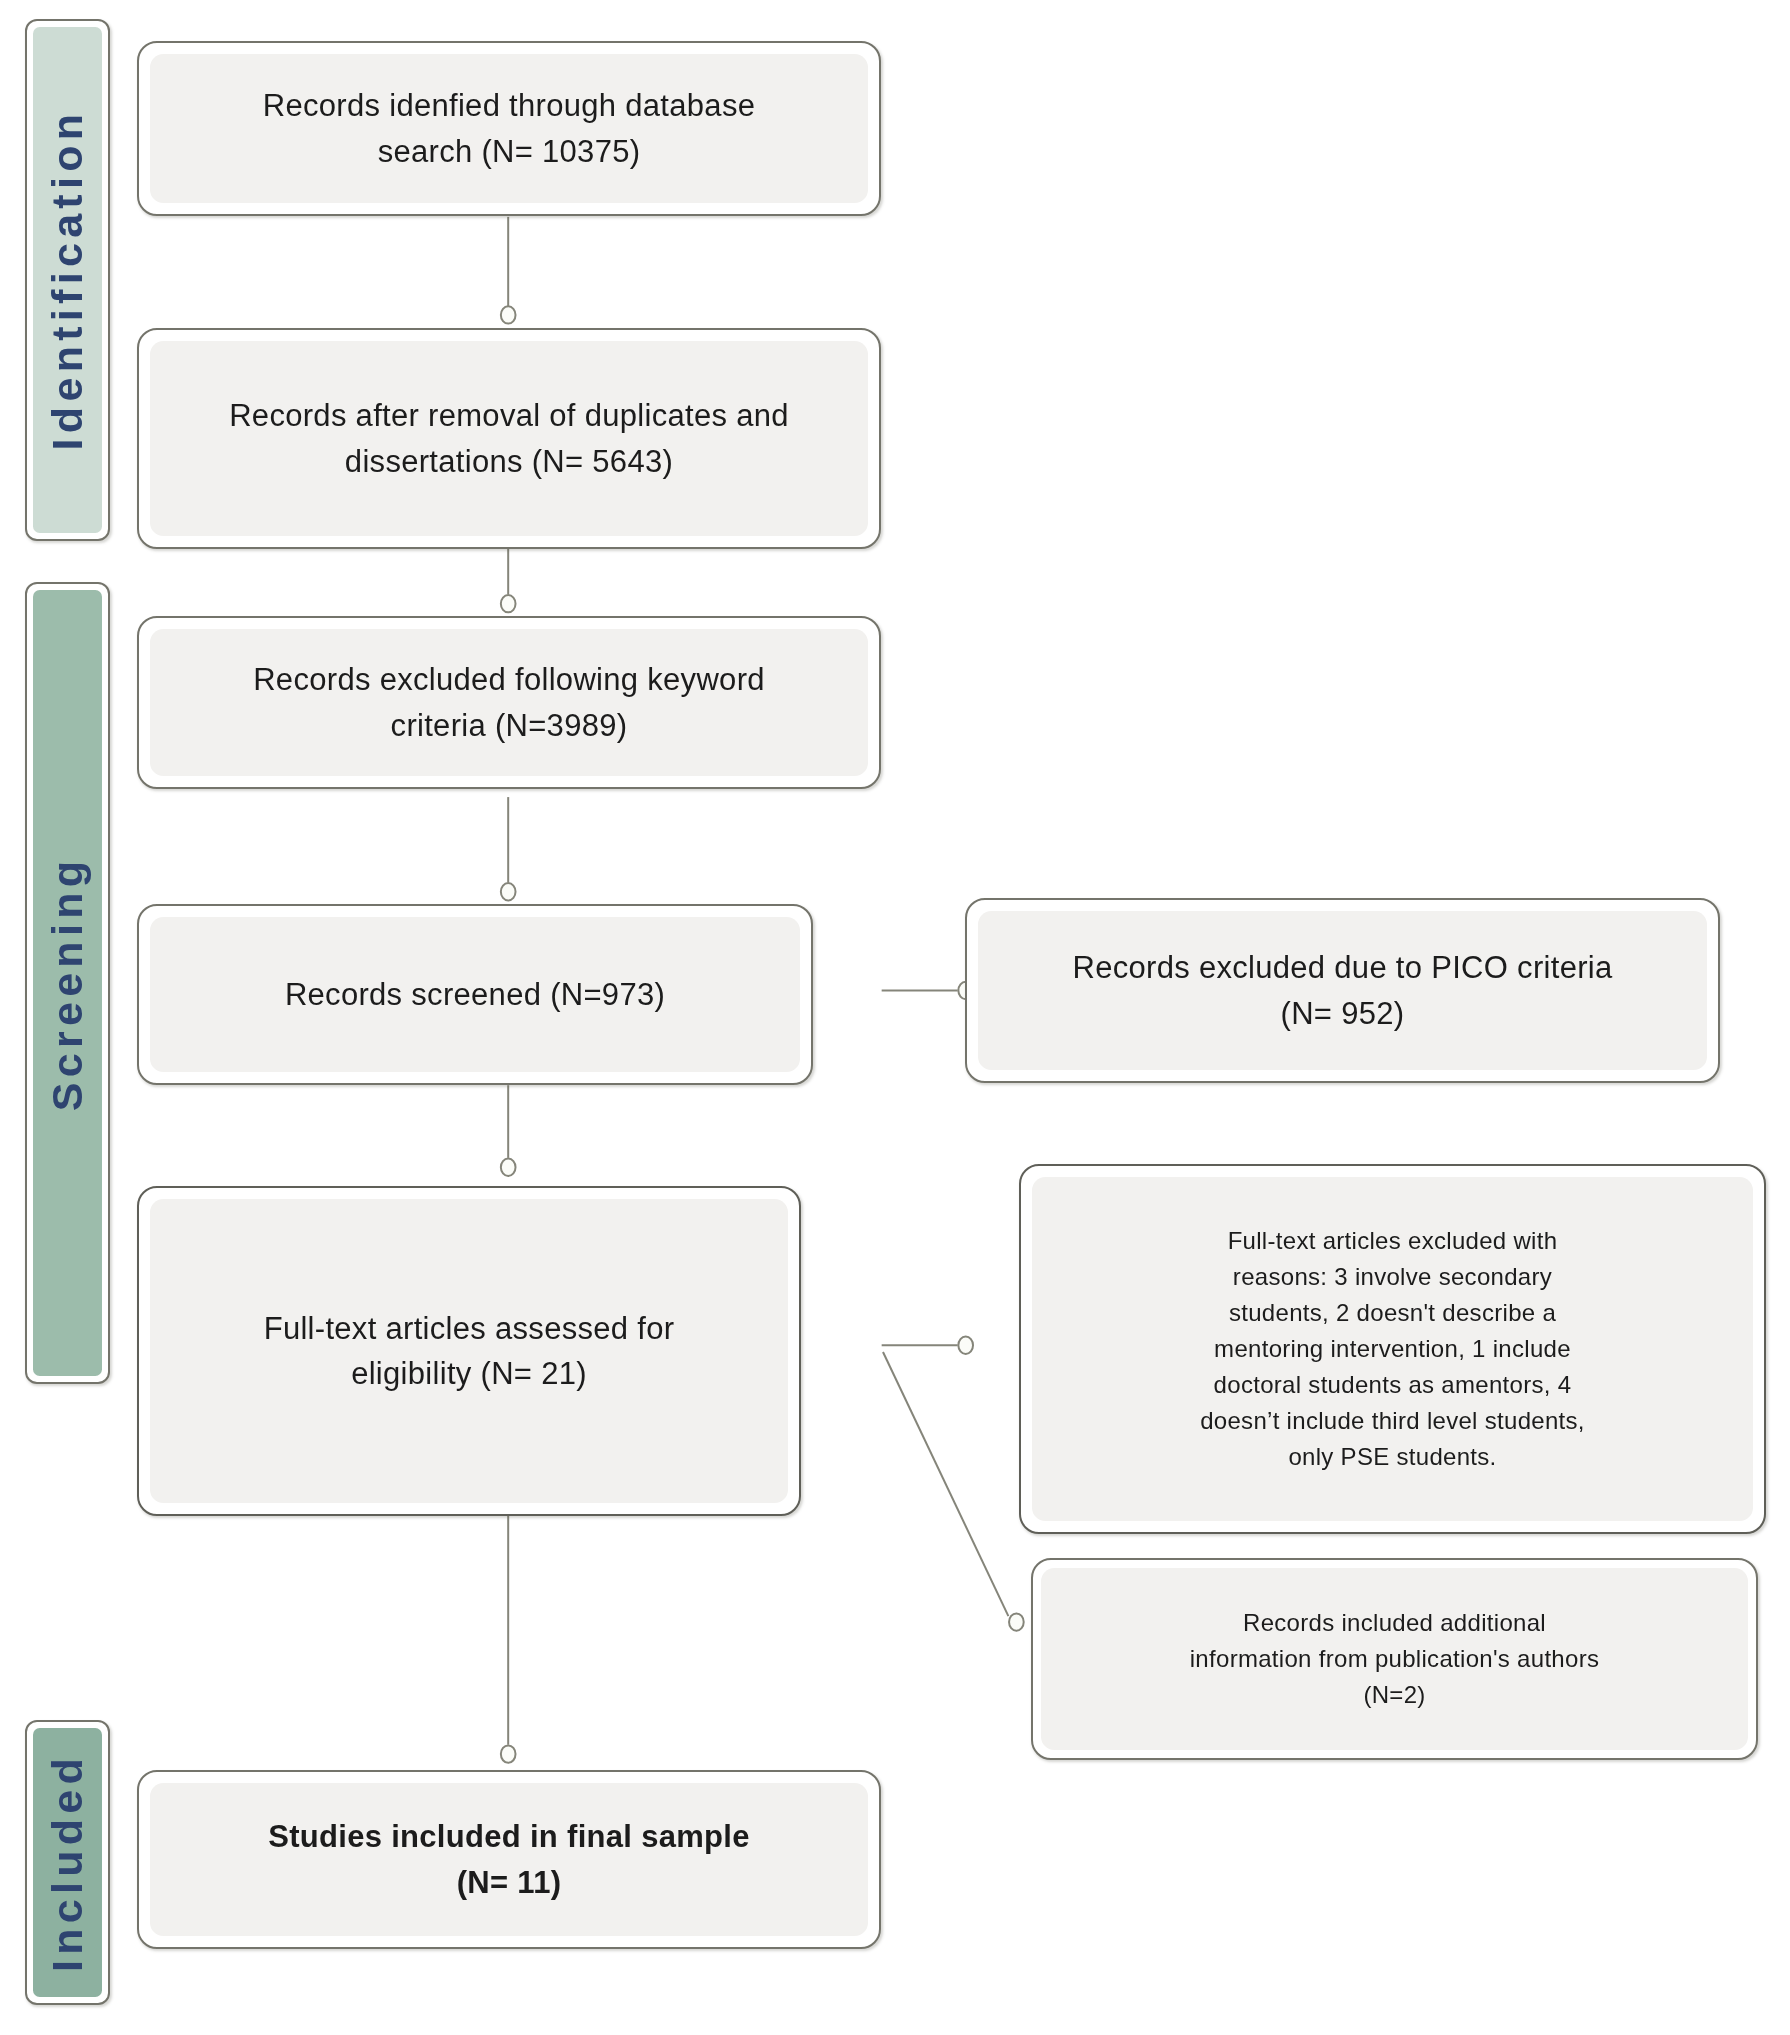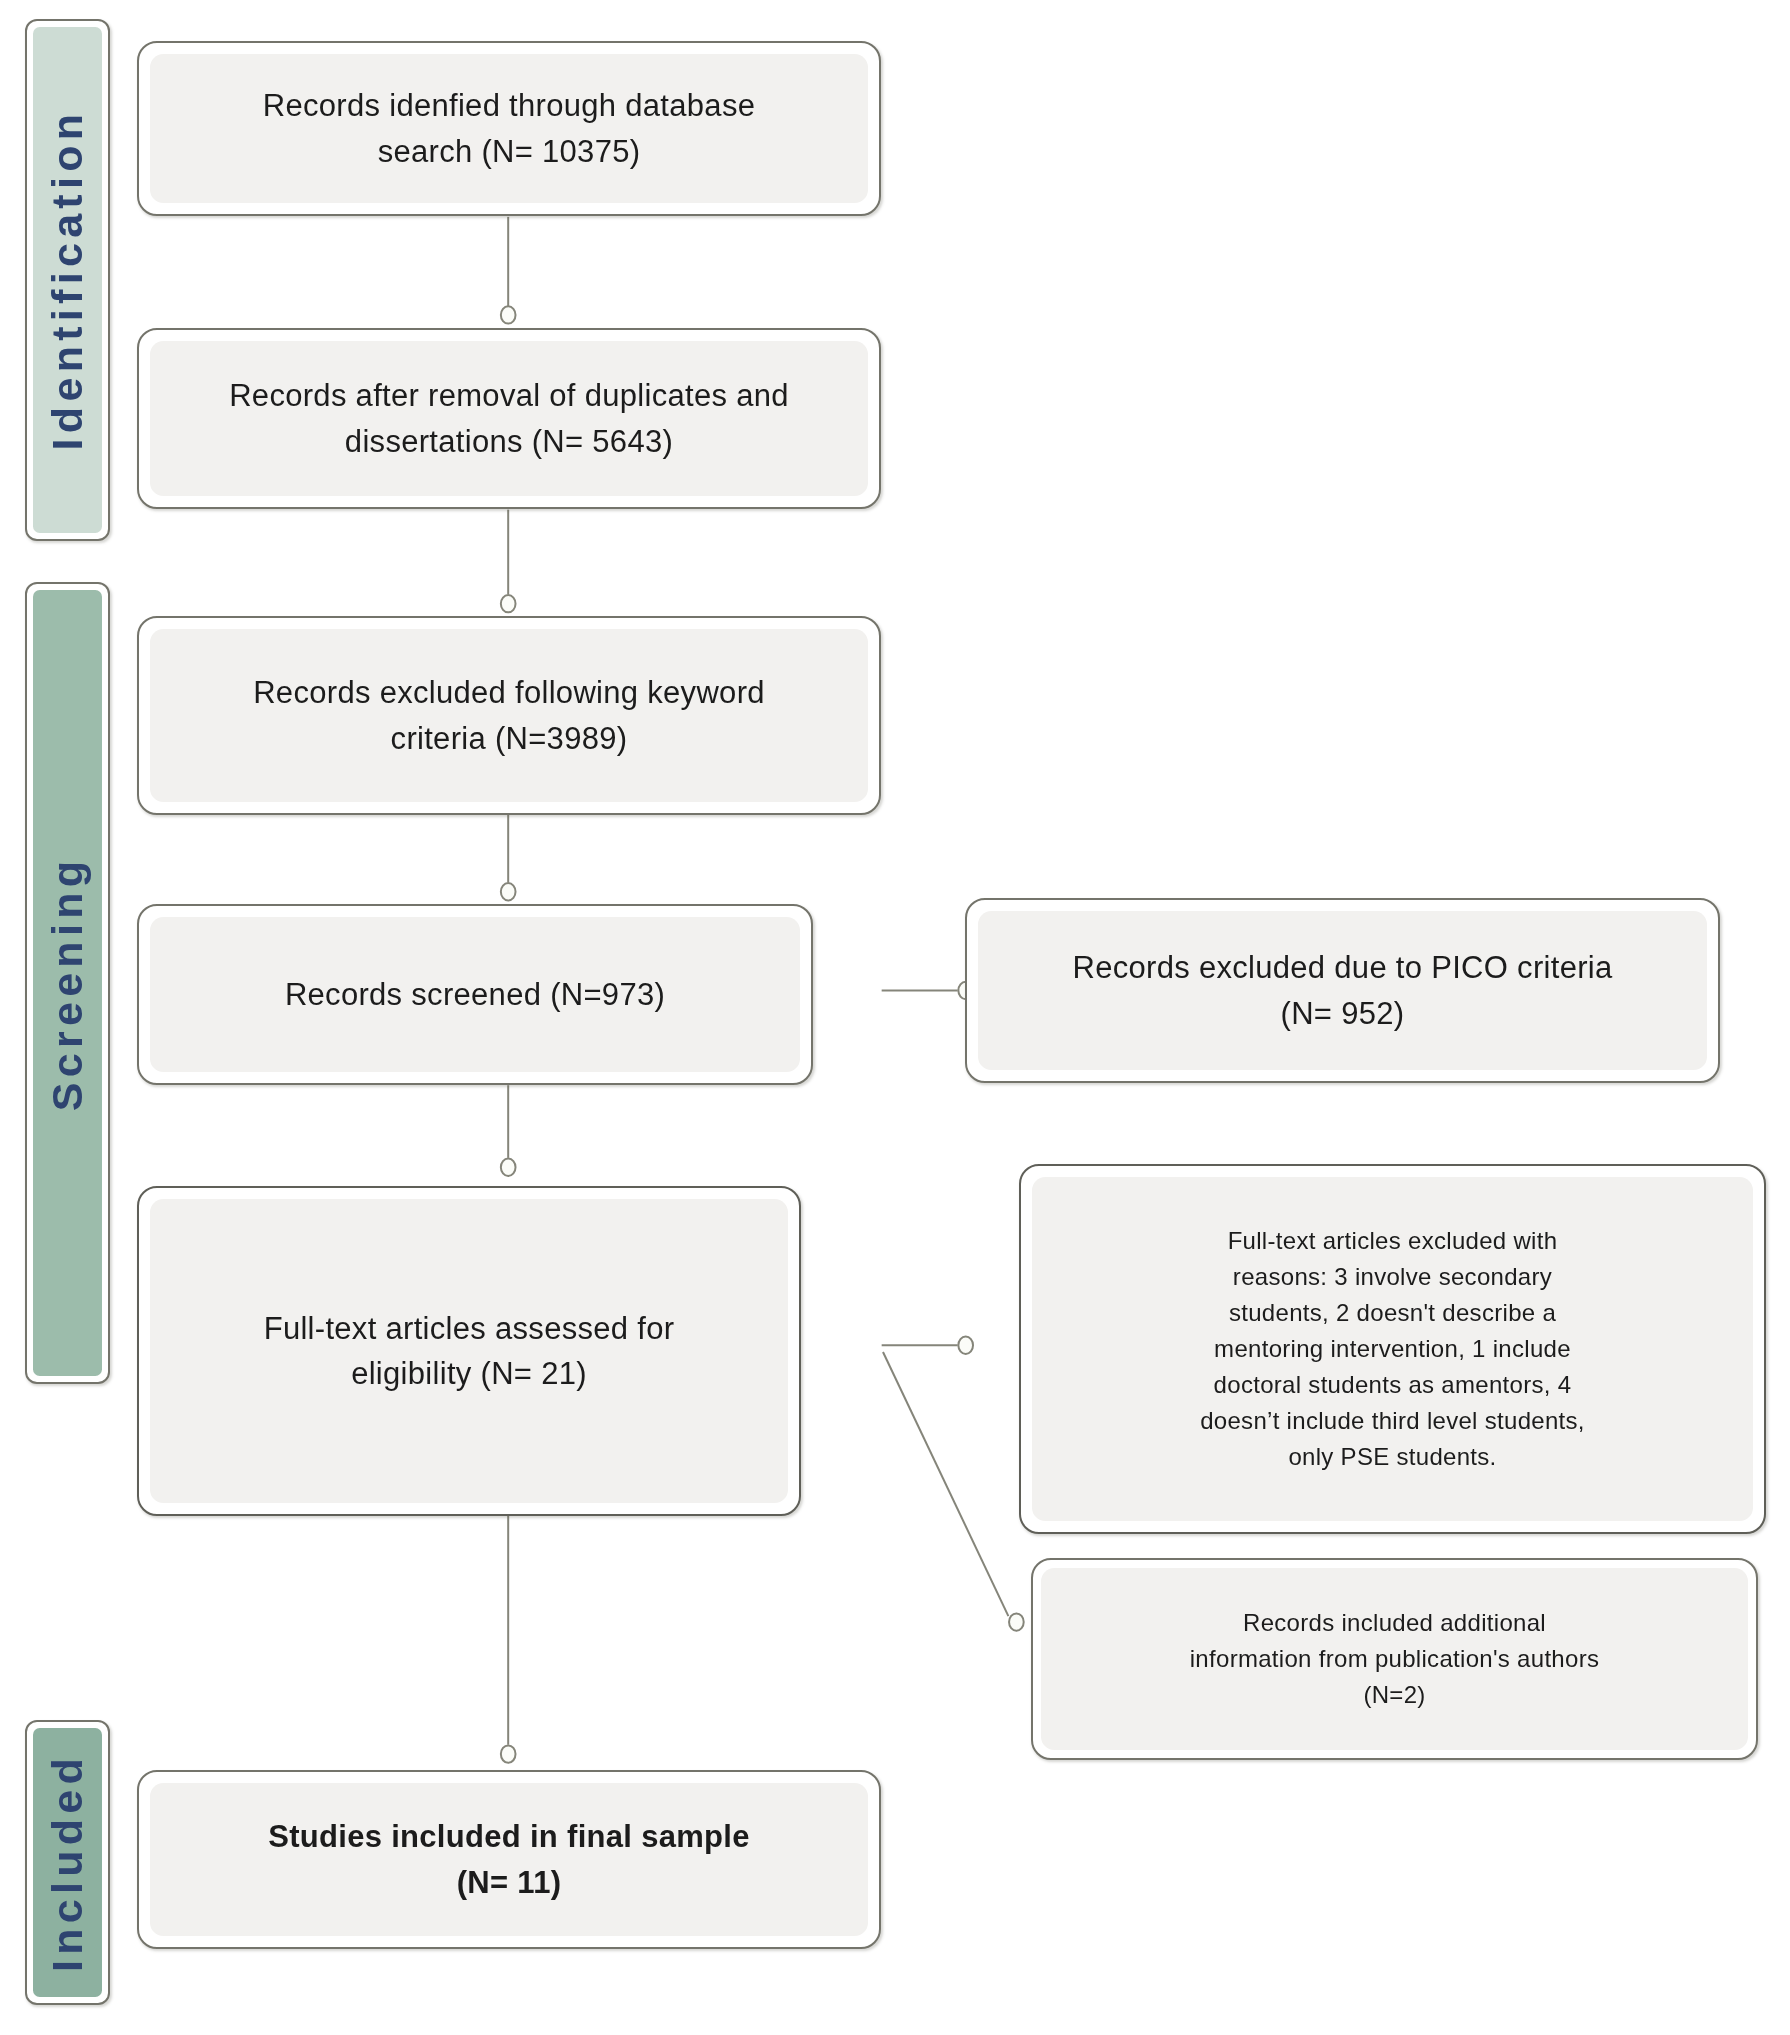--- a/index.html
+++ b/index.html
@@ -125,28 +125,28 @@
   </div>
 </div>
 
 <div class="flow-box" style="left:137px; top:41px; width:744px; height:175px;">
   <div class="flow-fill">
     <span class="flow-text">Records idenfied through database
 search (N= 10375)</span>
   </div>
 </div>
 
-<div class="flow-box" style="left:137px; top:328px; width:744px; height:181px;">
+<div class="flow-box" style="left:137px; top:328px; width:744px; height:221px;">
   <div class="flow-fill">
     <span class="flow-text">Records after removal of duplicates and
 dissertations (N= 5643)</span>
   </div>
 </div>
 
-<div class="flow-box" style="left:137px; top:616px; width:744px; height:199px;">
+<div class="flow-box" style="left:137px; top:616px; width:744px; height:173px;">
   <div class="flow-fill">
     <span class="flow-text">Records excluded following keyword
 criteria (N=3989)</span>
   </div>
 </div>
 
 <div class="flow-box" style="left:137px; top:904px; width:676px; height:181px;">
   <div class="flow-fill">
     <span class="flow-text">Records screened (N=973)</span>
   </div>

